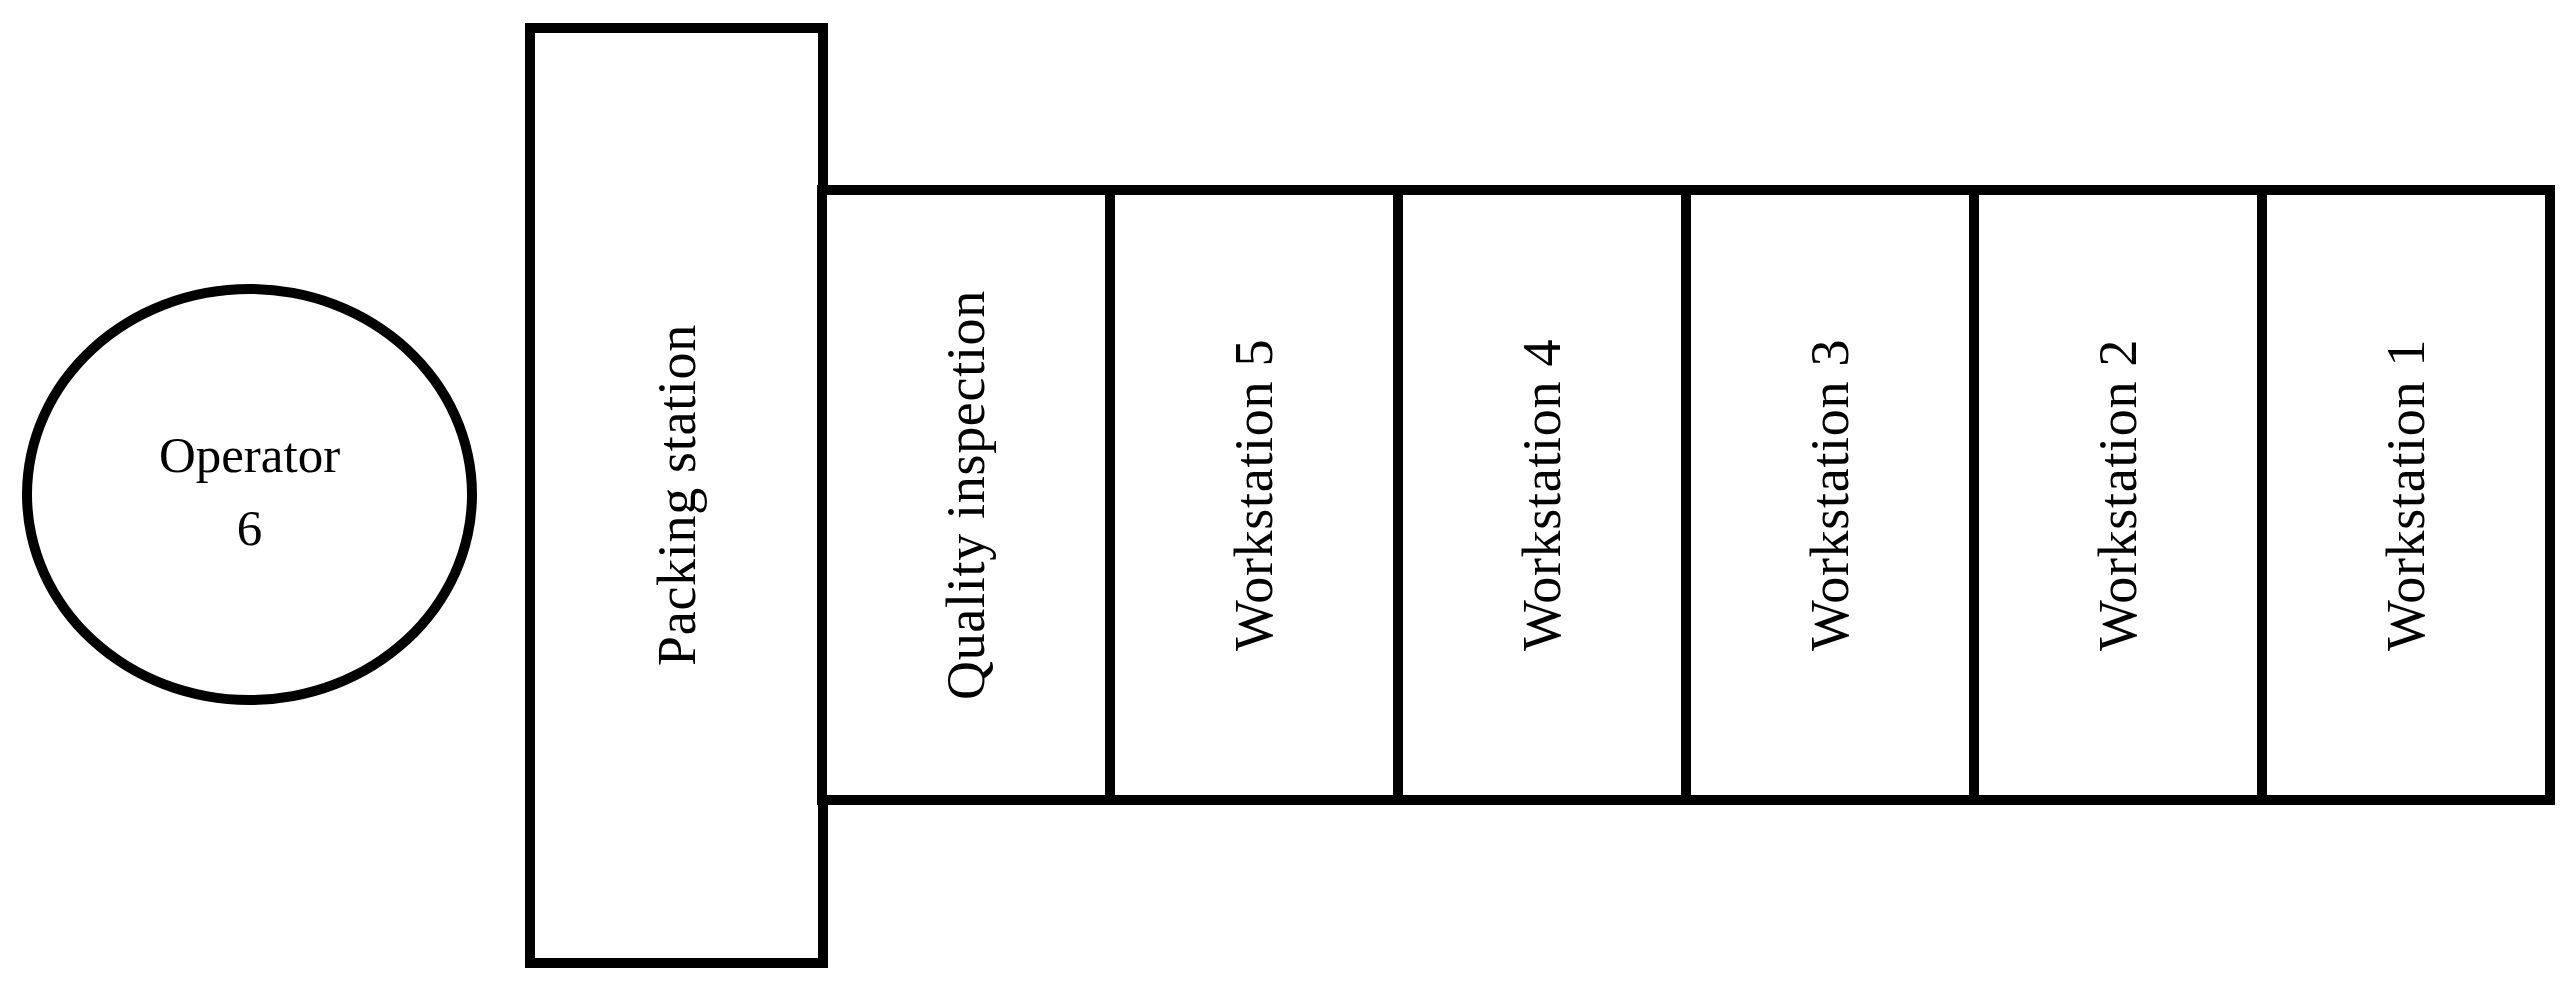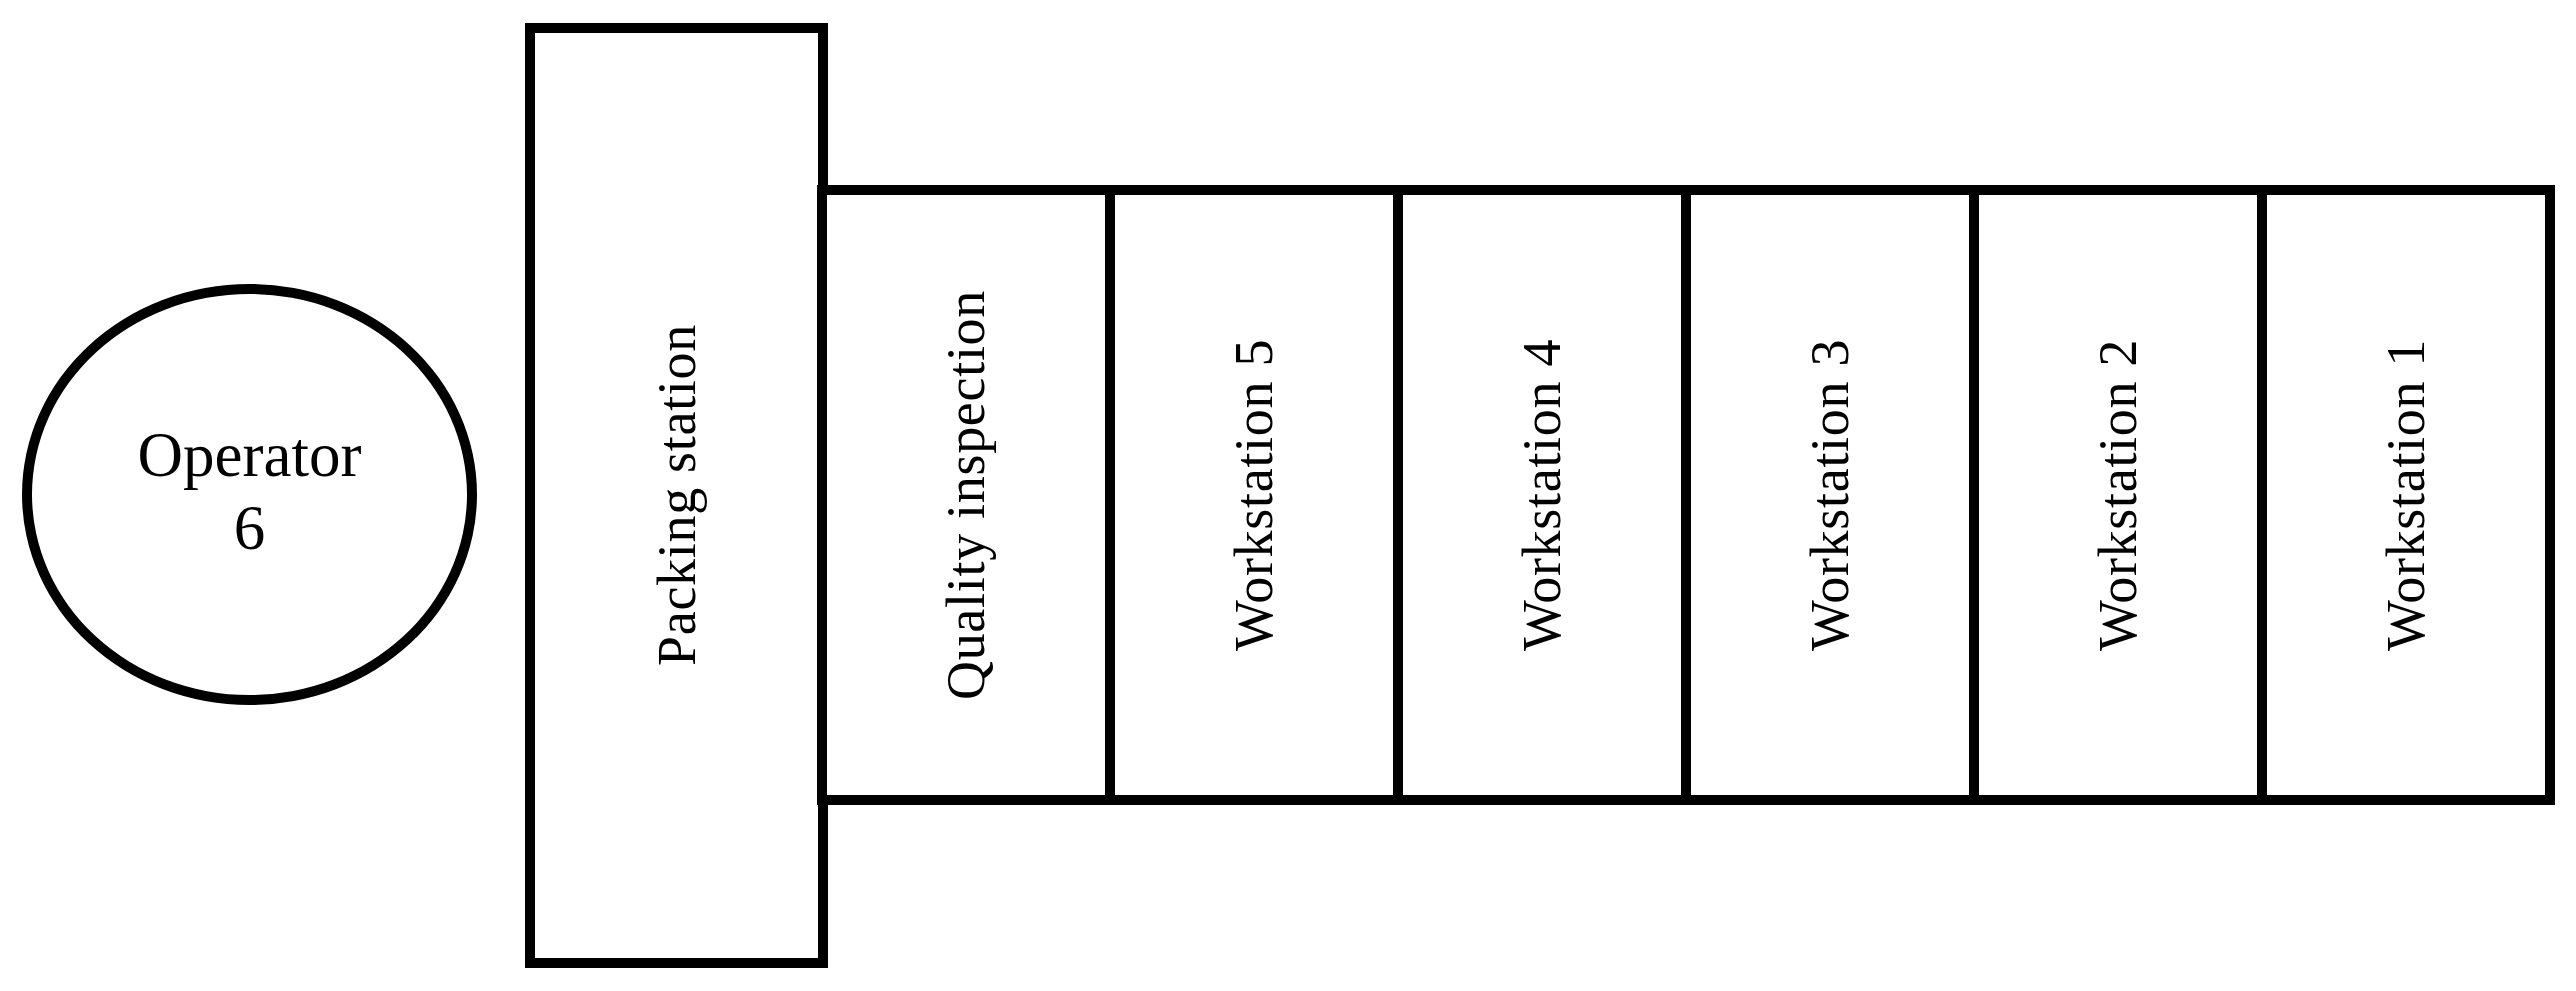--- a/index.html
+++ b/index.html
@@ -24,21 +24,21 @@
     border: 10.6px solid var(--ink);
     border-radius: 50%;
     box-sizing: border-box;
     background: var(--paper);
   }
   .operator-text {
     position: absolute;
     left: 50%; top: 50%;
     transform: translate(-50%, -52%);
     text-align: center;
-    font-size: 63px;
+    font-size: 51px;
     line-height: 73px;
     white-space: nowrap;
   }
   
   .packing-box {
     position: absolute;
     left: 525px; top: 22.6px;
     width: 303px; height: 945px;
     border: 10px solid var(--ink);
     box-sizing: border-box;

